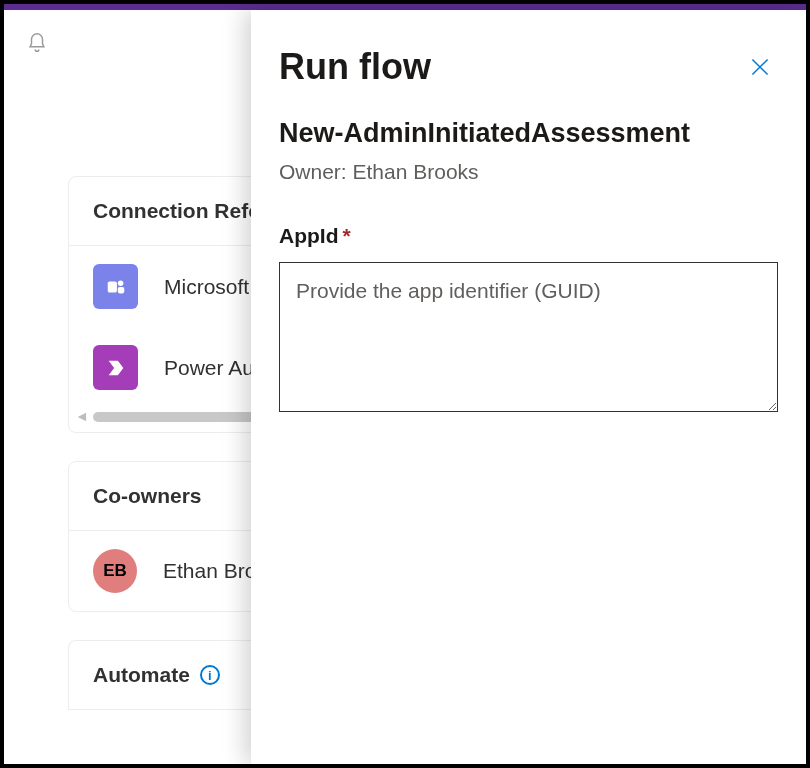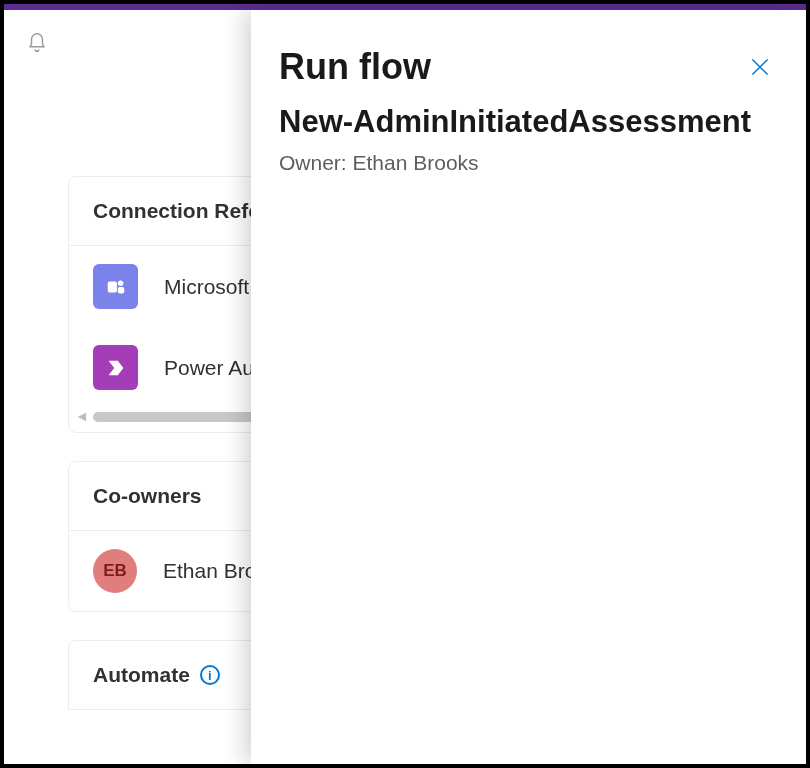--- a/index.html
+++ b/index.html
@@ -106,21 +106,21 @@
       left: -18px; top: -4px;
       color: #bdbdbd;
       font-size: 14px;
     }
     .card.coowners { margin-top: 28px; }
     .card.solutions { margin-top: 28px; border-bottom:none; border-radius: 8px 8px 0 0;}
     .avatar {
       width: 44px; height: 44px;
       border-radius: 50%;
       background: #e07e7e;
-      color: #7f1d1d;
+      color: #000000;
       display:flex; align-items:center; justify-content:center;
       font-size: 17px;
       font-weight: 600;
     }
 
     
     .panel {
       position: absolute;
       top: 6px; right: 0; bottom: 0;
       width: 555px;
@@ -139,24 +139,24 @@
       color: #1b1a19;
     }
     .close-btn {
       width: 36px; height: 36px;
       display:flex; align-items:center; justify-content:center;
       cursor: pointer;
       border-radius: 4px;
     }
     .close-btn svg { width: 26px; height: 26px; stroke: #0078d4; stroke-width:1.4; }
     .flow-name {
-      font-size: 31px;
+      font-size: 27px;
       font-weight: 700;
       color: #1b1a19;
-      margin-top: 16px;
+      margin-top: 30px;
     }
     .flow-owner {
       font-size: 21px;
       color: #605e5c;
       margin-top: 11px;
     }
     .field {
       margin-top: 40px;
     }
     .field-label {
@@ -250,15 +250,21 @@
           <path d="M5 5 L19 19 M19 5 L5 19"></path>
         </svg>
       </div>
     </div>
 
     <div class="flow-name">New-AdminInitiatedAssessment</div>
     <div class="flow-owner">
       <span>Owner: </span><span>Ethan Brooks</span>
     </div>
 
+    <div class="field">
+      <div class="field-label">
+        <span>AppId</span><span class="required">*</span>
+      </div>
+      <textarea placeholder="Provide the app identifier (GUID)" style=""></textarea>
+    </div>
 
   </div>
 </div>
 
 </body></html>

